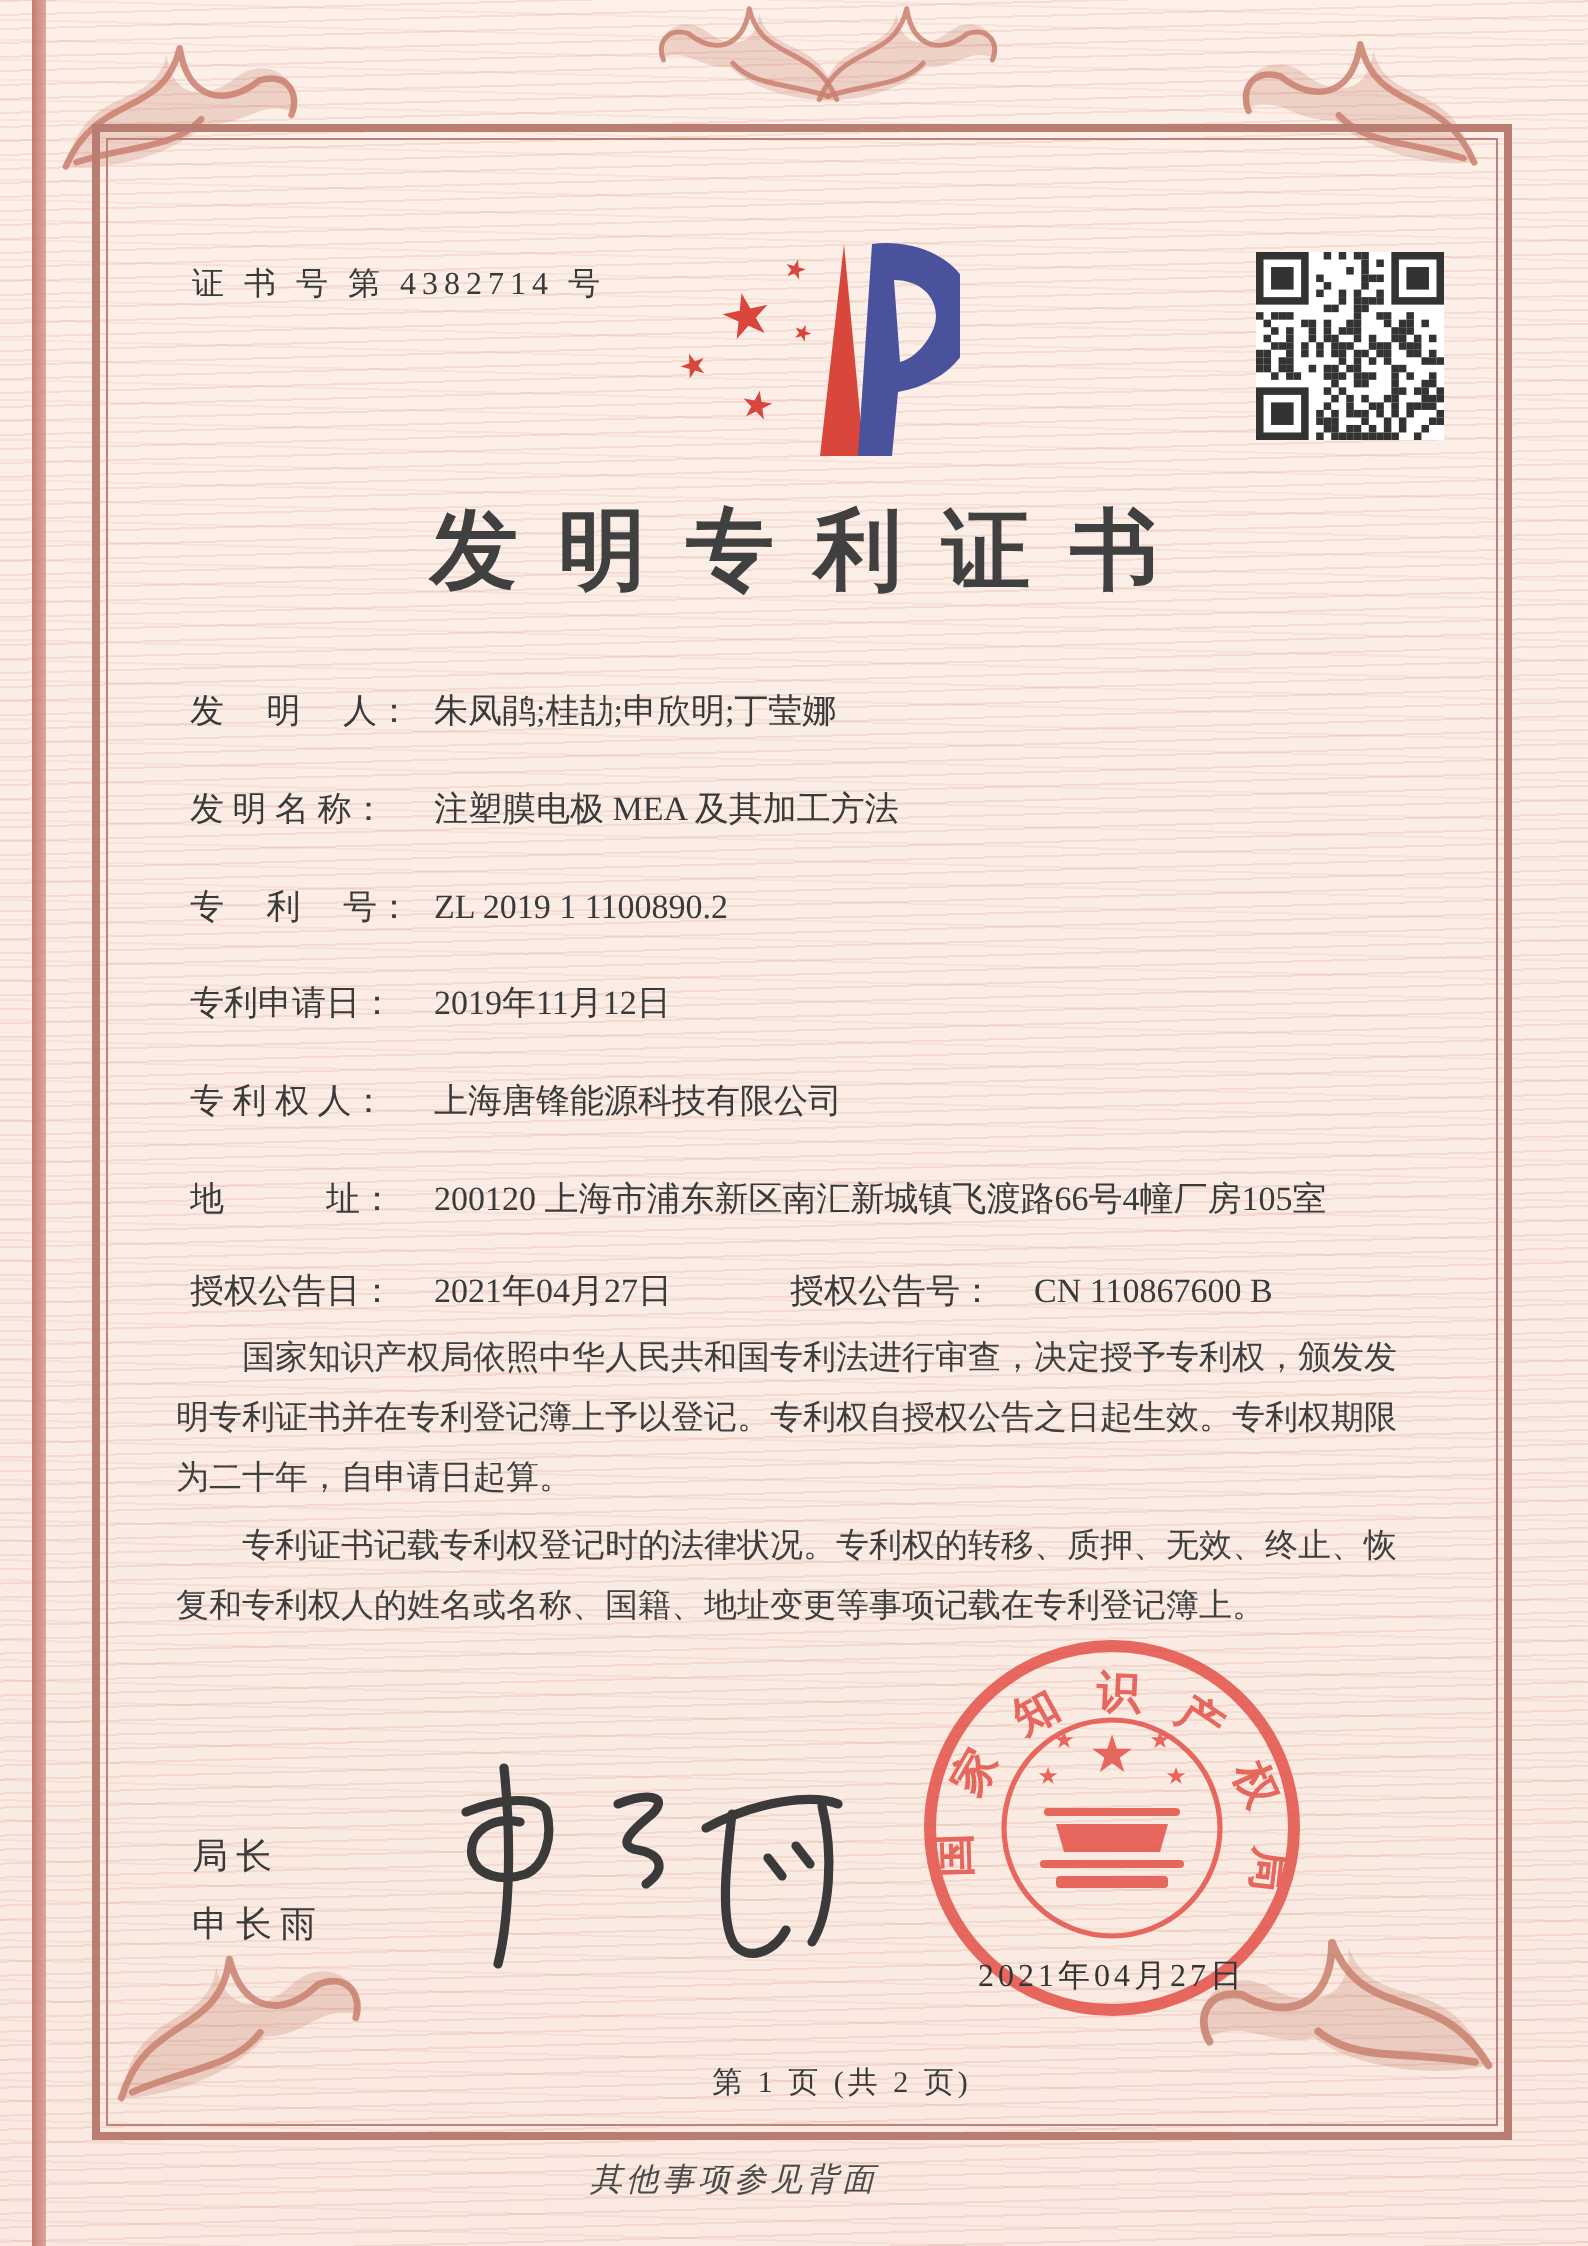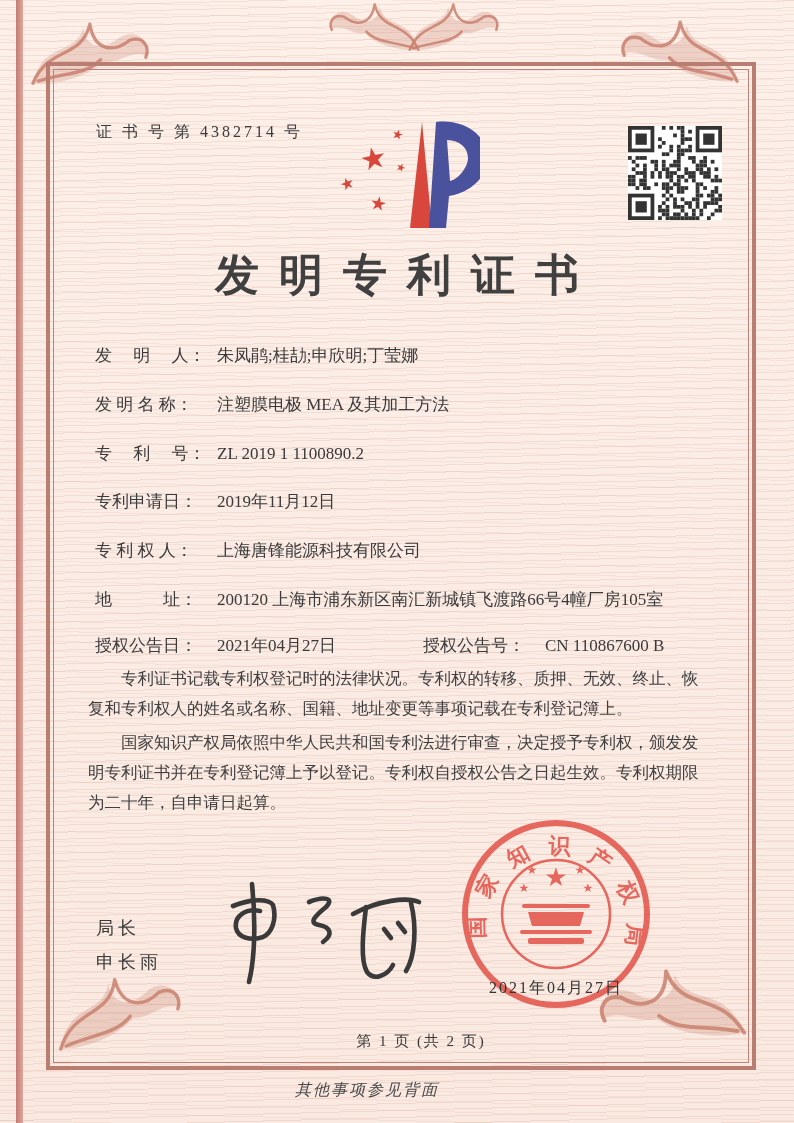--- a/index.html
+++ b/index.html
@@ -9,33 +9,33 @@
       repeating-linear-gradient(178.5deg, rgba(205,125,105,0.16) 0 1px, rgba(0,0,0,0) 1px 7px),
       repeating-linear-gradient(181.5deg, rgba(205,125,105,0.10) 0 1px, rgba(0,0,0,0) 1px 10px),
       linear-gradient(#fcf0e9,#f9e9e1);
     color:#3a3a3a;}
   .scan-edge{position:absolute;left:16px;top:0;width:7px;height:100%;
     background:linear-gradient(90deg,#b9685f,#d99b90);opacity:.85;}
   .frame{position:absolute;left:46px;top:62px;width:702px;height:1000px;
     border:4px solid #b97d72;}
   .frame::after{content:"";position:absolute;inset:3px;border:1px solid #bd837a;}
   .ornament{position:absolute;color:#c9806e;}
-  .cert-no{position:absolute;left:96px;top:122px;font-size:16px;letter-spacing:3px;}
+  .cert-no{position:absolute;left:96px;top:132px;font-size:16px;letter-spacing:3px;}
   .logo{position:absolute;left:330px;top:110px;width:150px;height:128px;}
   .logo .star{position:absolute;color:#d8463c;line-height:1;}
   .qr{position:absolute;left:628px;top:126px;width:94px;height:94px;}
   .title{position:absolute;left:0;top:246px;width:794px;text-align:center;
     font-size:44px;font-weight:bold;letter-spacing:20px;text-indent:20px;color:#404040;}
   .fields{position:absolute;left:95px;top:344px;width:590px;font-size:17px;}
   .row{display:flex;margin-bottom:25px;line-height:1.4;}
   .row .lab{width:122px;flex:0 0 122px;white-space:pre;}
   .row .val{flex:1;}
   .grant-row{display:flex;margin-bottom:0;}
   .grant-row .pair1{width:300px;display:flex;align-items:flex-end;}
-  .grant-row .pair2{display:flex;margin-left:28px;}
+  .grant-row .pair2{display:flex;}
   .paras{position:absolute;left:88px;top:664px;width:624px;font-size:16.5px;line-height:1.82;
     font-family:"Liberation Serif","DejaVu Serif",serif;color:#3f3f3f;}
   .paras p{margin:0 0 4px 0;text-indent:2em;}
   .sig-title{position:absolute;left:96px;top:916px;font-size:18px;letter-spacing:4px;}
   .sig-name{position:absolute;left:96px;top:950px;font-size:18px;letter-spacing:4px;}
   .signature{position:absolute;left:205px;top:872px;width:240px;height:118px;}
   .seal{position:absolute;left:458px;top:816px;width:196px;height:196px;opacity:.88;}
   .seal-date{position:absolute;left:458px;top:978px;width:196px;text-align:center;
     font-size:16px;letter-spacing:2px;color:#343434;}
   .page-info{position:absolute;left:0;top:1032px;width:794px;text-align:center;font-size:15px;letter-spacing:2px;padding-left:24px;}
@@ -333,22 +333,22 @@
         <span>2021年04月27日</span>
       </span>
       <span class="pair2">
         <span class="lab">授权公告号：</span>
         <span>CN 110867600 B</span>
       </span>
     </div>
   </div>
 
   <div class="paras">
+    <p>国家知识产权局依照中华人民共和国专利法进行审查，决定授予专利权，颁发发明专利证书并在专利登记簿上予以登记。专利权自授权公告之日起生效。专利权期限为二十年，自申请日起算。</p>
     <p>专利证书记载专利权登记时的法律状况。专利权的转移、质押、无效、终止、恢复和专利权人的姓名或名称、国籍、地址变更等事项记载在专利登记簿上。</p>
-    <p>国家知识产权局依照中华人民共和国专利法进行审查，决定授予专利权，颁发发明专利证书并在专利登记簿上予以登记。专利权自授权公告之日起生效。专利权期限为二十年，自申请日起算。</p>
   </div>
 
   <div class="sig-title">局长</div>
   <div class="sig-name">申长雨</div>
   <svg class="signature" viewBox="0 0 240 118">
     <g stroke="#3a3a3a" stroke-width="4.6" fill="none" stroke-linecap="round">
       <path d="M28,34 C48,26 64,27 68,33 C72,47 67,61 58,65 C46,69 33,66 31,56 C29,44 41,36 55,39"></path>
       <path d="M47,12 C50,40 51,82 44,110"></path>
       <path d="M104,30 C119,24 130,26 121,35 C110,44 103,51 114,53 C125,55 129,62 118,70"></path>
       <path d="M148,42 C174,28 202,25 214,30"></path>

